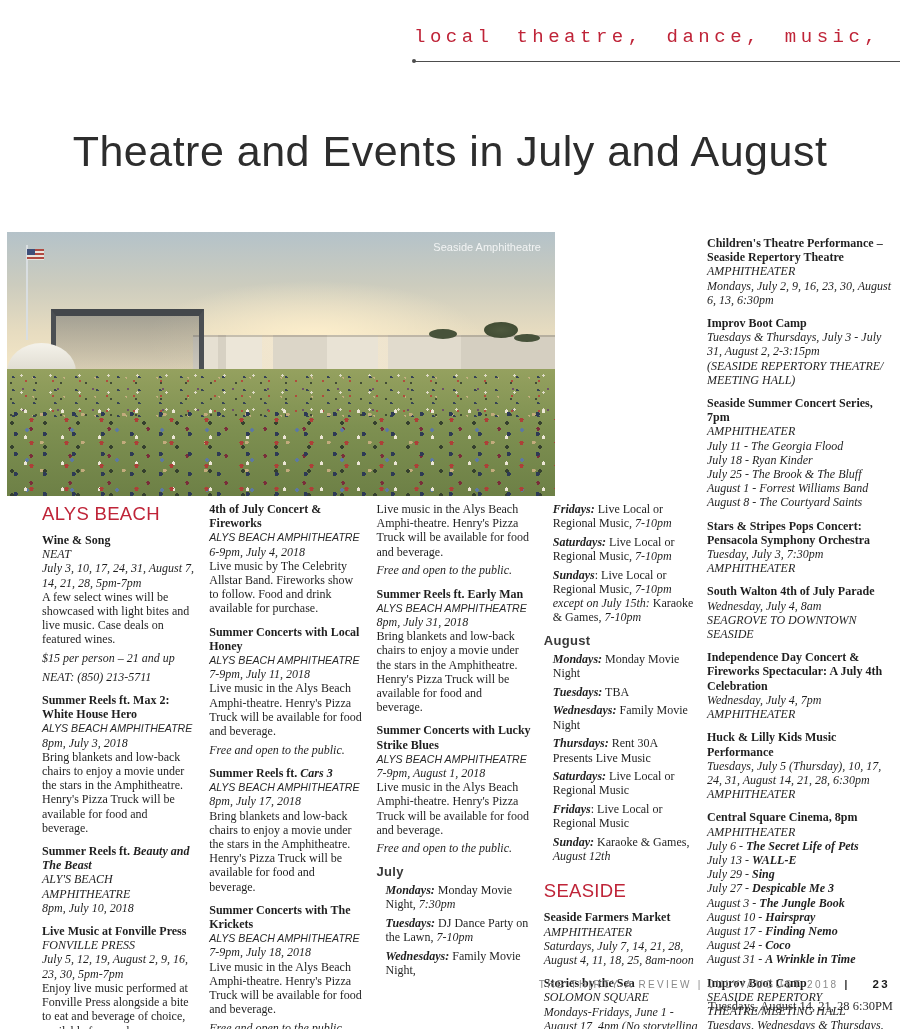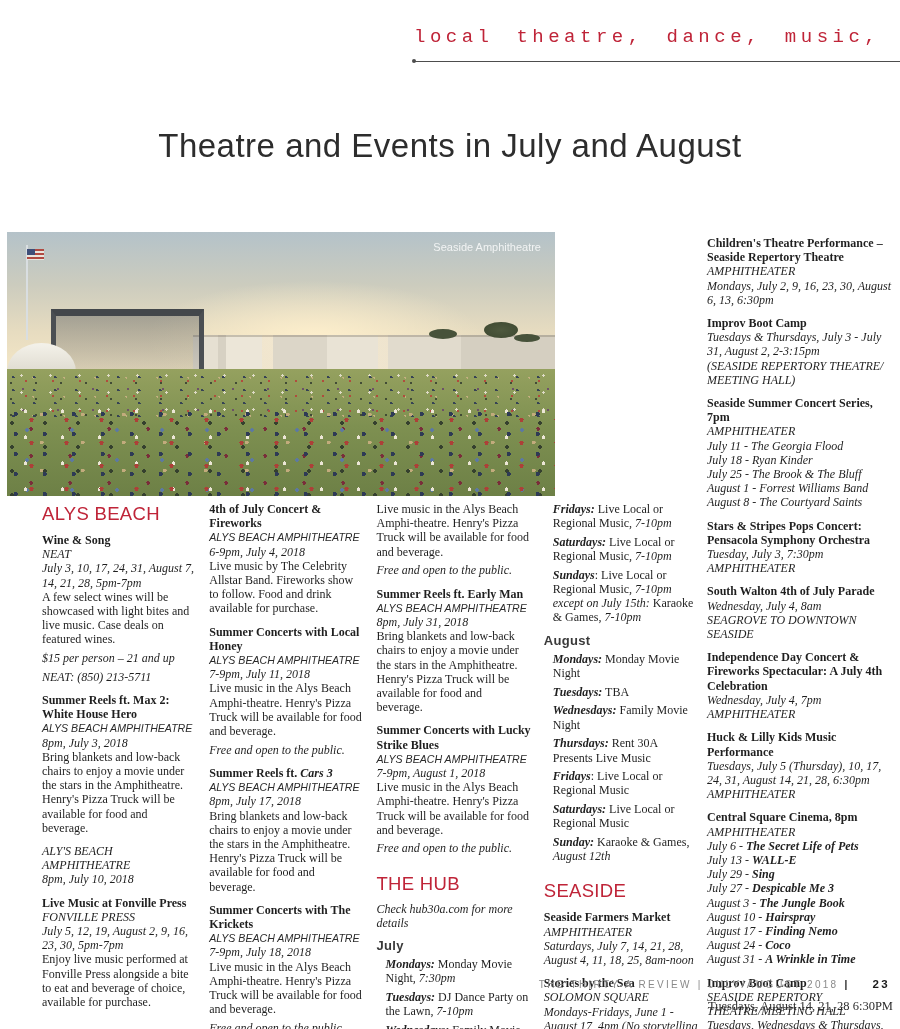--- a/index.html
+++ b/index.html
@@ -13,21 +13,21 @@
   
   .kicker-wrap { position: absolute; left: 414px; right: 0; top: 26px; text-align: center; }
   .kicker {
     font-family: Liberation Mono, monospace; font-size: 19px; color: var(--accent);
     letter-spacing: 4.5px; word-spacing: 7px; white-space: nowrap;
   }
   .kicker-rule { position: absolute; left: 414px; right: 0; top: 61px; height: 1px; background: #4d4d4d; }
   .kicker-dot { position: absolute; left: 412px; top: 59px; width: 4px; height: 4px; border-radius: 50%; background: #4d4d4d; }
   .page-title {
     position: absolute; left: 0; width: 900px; top: 127px; text-align: center;
-    font-family: "Liberation Sans", sans-serif; font-weight: 300; font-size: 33px;
+    font-family: "Liberation Sans", sans-serif; font-weight: 300; font-size: 43px;
     color: #2d2d2d; letter-spacing: 0.5px;
   }
 
   
   .photo {
     position: absolute; left: 7px; top: 232px; width: 548px; height: 264px; overflow: hidden;
     background: linear-gradient(180deg, #b4c2c9 0%, #ccccbe 20%, #e7dcc0 38%, #f3e6c6 52%, #ddd2b2 58%);
   }
   .p-glow { position: absolute; left: 25%; top: 18%; width: 62%; height: 44%;
     background: radial-gradient(ellipse at center, rgba(255,240,205,0.95), rgba(255,240,205,0) 70%); }
@@ -209,20 +209,21 @@
         <div class="line sp"><span class="s-i">$15 per person – 21 and up</span></div>
         <div class="line sp"><span class="s-i">NEAT: (850) 213-5711</span></div>
       </div>
       <div class="block ">
         <div class="line "><span class="s-h">Summer Reels ft. Max 2: White House Hero</span></div>
         <div class="line "><span class="s-sv">ALYS BEACH AMPHITHEATRE</span></div>
         <div class="line "><span class="s-d">8pm, July 3, 2018</span></div>
         <div class="line "><span class="s-b">Bring blankets and low-back chairs to enjoy a movie under the stars in the Amphitheatre. Henry's Pizza Truck will be available for food and beverage.</span></div>
       </div>
       <div class="block ">
+        <div class="line "><span class="s-h">Summer Reels ft. </span><span class="s-hi">Beauty and The Beast</span></div>
         <div class="line "><span class="s-v">ALY'S BEACH AMPHITHEATRE</span></div>
         <div class="line "><span class="s-d">8pm, July 10, 2018</span></div>
       </div>
       <div class="block ">
         <div class="line "><span class="s-h">Live Music at Fonville Press</span></div>
         <div class="line "><span class="s-v">FONVILLE PRESS</span></div>
         <div class="line "><span class="s-d">July 5, 12, 19, August 2, 9, 16, 23, 30, 5pm-7pm</span></div>
         <div class="line "><span class="s-b">Enjoy live music performed at Fonville Press alongside a bite to eat and beverage of choice, available for purchase.</span></div>
       </div>
     </div>
@@ -264,46 +265,42 @@
         <div class="line "><span class="s-sv">ALYS BEACH AMPHITHEATRE</span></div>
         <div class="line "><span class="s-d">8pm, July 31, 2018</span></div>
         <div class="line "><span class="s-b">Bring blankets and low-back chairs to enjoy a movie under the stars in the Amphitheatre. Henry's Pizza Truck will be available for food and beverage.</span></div>
       </div>
       <div class="block ">
         <div class="line "><span class="s-h">Summer Concerts with Lucky Strike Blues</span></div>
         <div class="line "><span class="s-sv">ALYS BEACH AMPHITHEATRE</span></div>
         <div class="line "><span class="s-d">7-9pm, August 1, 2018</span></div>
         <div class="line "><span class="s-b">Live music in the Alys Beach Amphi-theatre. Henry's Pizza Truck will be available for food and beverage.</span></div>
         <div class="line sp"><span class="s-i">Free and open to the public.</span></div>
-      </div>
-      <div class="block gap-top">
-        <div class="line red"><span class="s-r">THE HUB</span></div>
-        <div class="line "><span class="s-i">Check hub30a.com for more details</span></div>
       </div>
       <div class="block ">
         <div class="line month"><span class="s-r">July</span></div>
         <div class="line day"><span class="s-bi">Mondays:</span><span class="s-b"> Monday Movie Night, </span><span class="s-d">7:30pm</span></div>
         <div class="line day"><span class="s-bi">Tuesdays:</span><span class="s-b"> DJ Dance Party on the Lawn, </span><span class="s-d">7-10pm</span></div>
         <div class="line day"><span class="s-bi">Wednesdays:</span><span class="s-b"> Family Movie Night, </span></div>
       </div>
     </div>
   <div class="col">
       <div class="block ">
         <div class="line day"><span class="s-bi">Fridays:</span><span class="s-b"> Live Local or Regional Music, </span><span class="s-d">7-10pm</span></div>
         <div class="line day"><span class="s-bi">Saturdays:</span><span class="s-b"> Live Local or Regional Music, </span><span class="s-d">7-10pm</span></div>
         <div class="line day"><span class="s-bi">Sundays</span><span class="s-b">: Live Local or Regional Music, </span><span class="s-d">7-10pm except on July 15th:</span><span class="s-b"> Karaoke &amp; Games, </span><span class="s-d">7-10pm</span></div>
       </div>
       <div class="block ">
         <div class="line month"><span class="s-r">August</span></div>
         <div class="line day"><span class="s-bi">Mondays:</span><span class="s-b"> Monday Movie Night</span></div>
         <div class="line day"><span class="s-bi">Tuesdays:</span><span class="s-b"> TBA</span></div>
         <div class="line day"><span class="s-bi">Wednesdays:</span><span class="s-b"> Family Movie Night</span></div>
         <div class="line day"><span class="s-bi">Thursdays:</span><span class="s-b"> Rent 30A Presents Live Music</span></div>
+        <div class="line day"><span class="s-bi">Saturdays:</span><span class="s-b"> Live Local or Regional Music</span></div>
         <div class="line day"><span class="s-bi">Fridays</span><span class="s-b">: Live Local or Regional Music</span></div>
-        <div class="line day"><span class="s-bi">Saturdays:</span><span class="s-b"> Live Local or Regional Music</span></div>
         <div class="line day"><span class="s-bi">Sunday:</span><span class="s-b"> Karaoke &amp; Games, </span><span class="s-d">August 12th</span></div>
       </div>
       <div class="block gap-top">
         <div class="line red"><span class="s-r">SEASIDE</span></div>
       </div>
       <div class="block ">
         <div class="line "><span class="s-h">Seaside Farmers Market</span></div>
         <div class="line "><span class="s-v">AMPHITHEATER</span></div>
         <div class="line "><span class="s-d">Saturdays, July 7, 14, 21, 28, August 4, 11, 18, 25, 8am-noon</span></div>
       </div>

